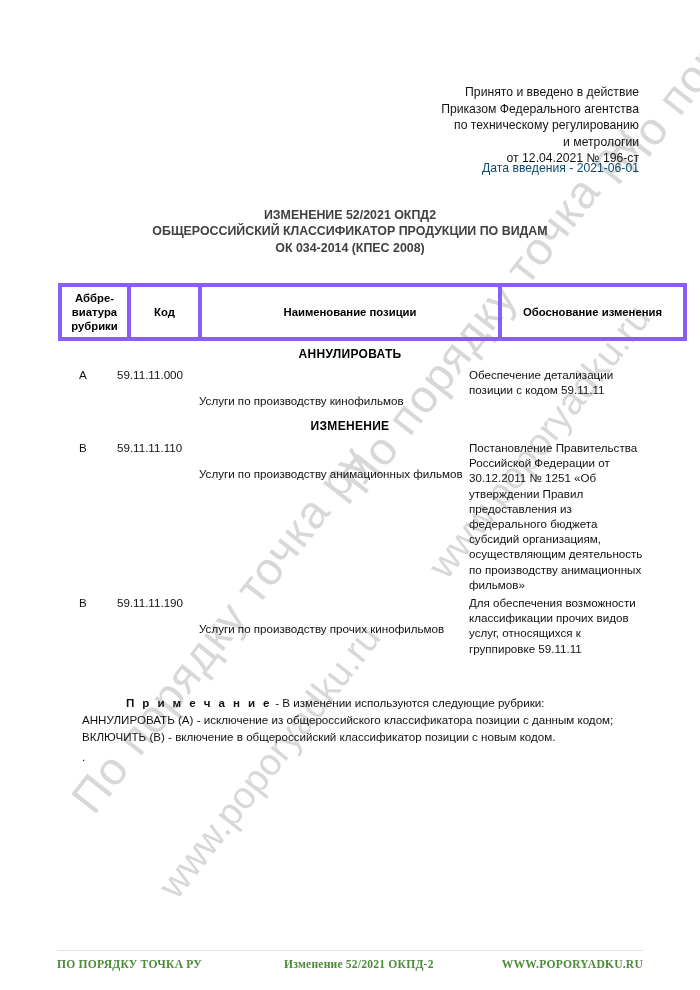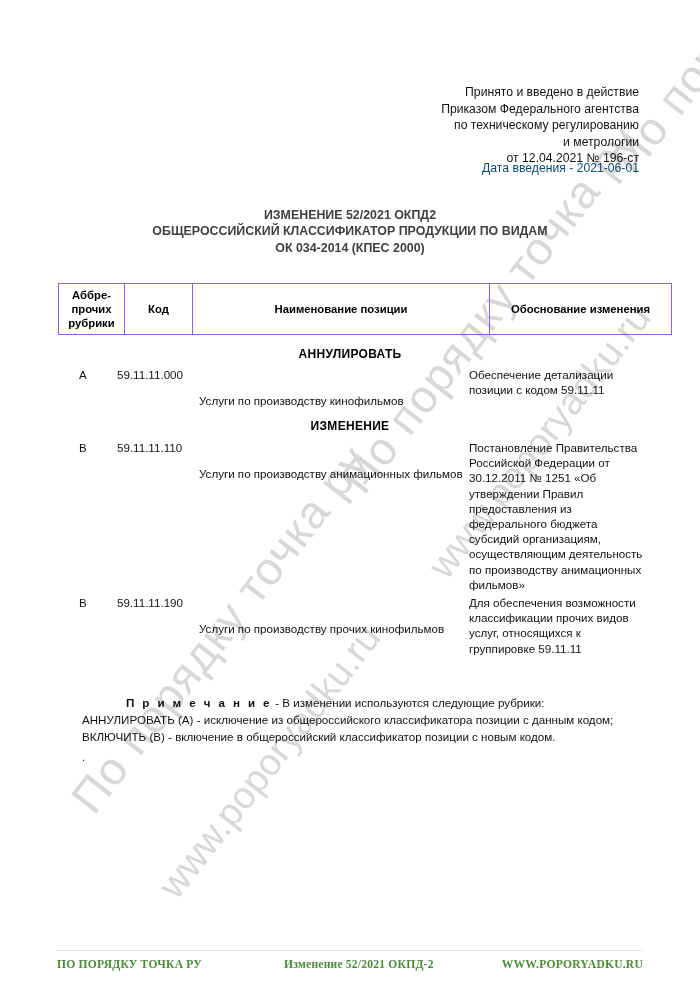--- a/index.html
+++ b/index.html
@@ -90,21 +90,21 @@
   
   #main-table {
     position: absolute;
     left: 58px;
     top: 283px;
     width: 585px;
     border-collapse: collapse;
     table-layout: fixed;
   }
   #main-table th {
-    border: 1px solid #8b5cf6;
+    border: 4px solid #8b5cf6;
     font-size: 11.3px;
     font-weight: bold;
     text-align: center;
     vertical-align: middle;
     padding: 4px 3px;
     line-height: 14px;
     height: 42px;
     color: #000;
   }
   .col-abbr  { width: 59px; }
@@ -250,29 +250,29 @@
       <div>по техническому регулированию</div>
       <div>и метрологии</div>
       <div>от 12.04.2021 № 196-ст</div>
     </div>
 
     <div class="approval-date">Дата введения - 2021-06-01</div>
 
     <div class="doc-title">
       <div>ИЗМЕНЕНИЕ 52/2021 ОКПД2</div>
       <div>ОБЩЕРОССИЙСКИЙ КЛАССИФИКАТОР ПРОДУКЦИИ ПО ВИДАМ</div>
-      <div>ОК 034-2014 (КПЕС 2000)</div>
+      <div>ОК 034-2014 (КПЕС 2008)</div>
     </div>
 
     <table id="main-table">
       <thead>
         <tr>
           <th class="col-abbr">
             <span>Аббре-</span><br>
-            <span>прочих</span><br>
+            <span>виатура</span><br>
             <span>рубрики</span>
           </th>
           <th class="col-code">Код</th>
           <th class="col-name">Наименование позиции</th>
           <th class="col-just">Обоснование изменения</th>
         </tr>
       </thead>
     </table>
 
     <div id="section-cancel" class="section-heading">АННУЛИРОВАТЬ</div>

